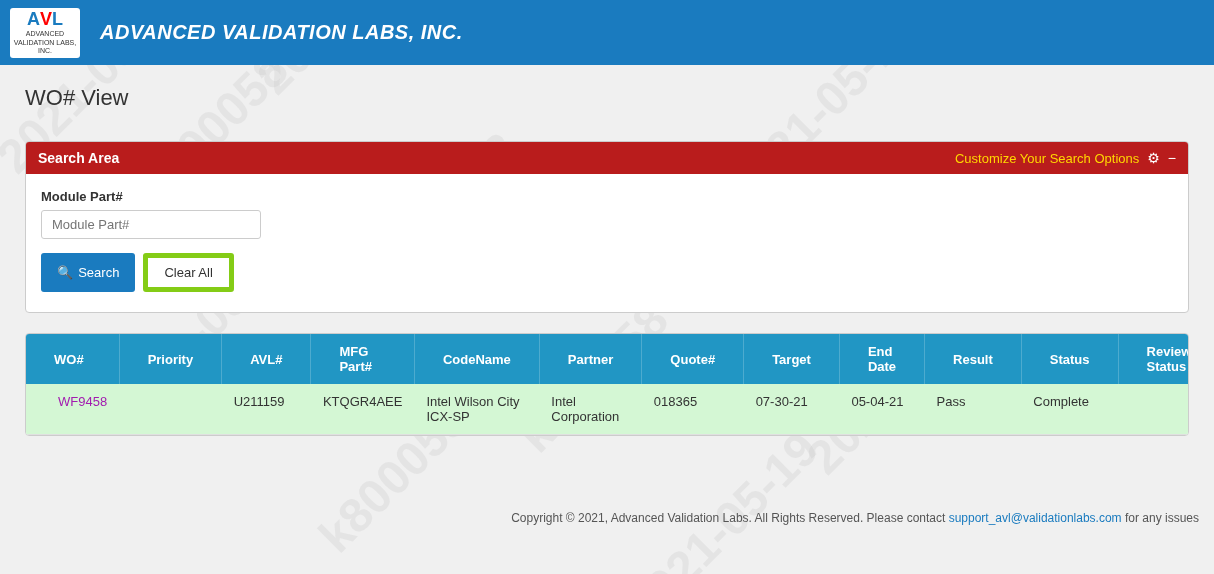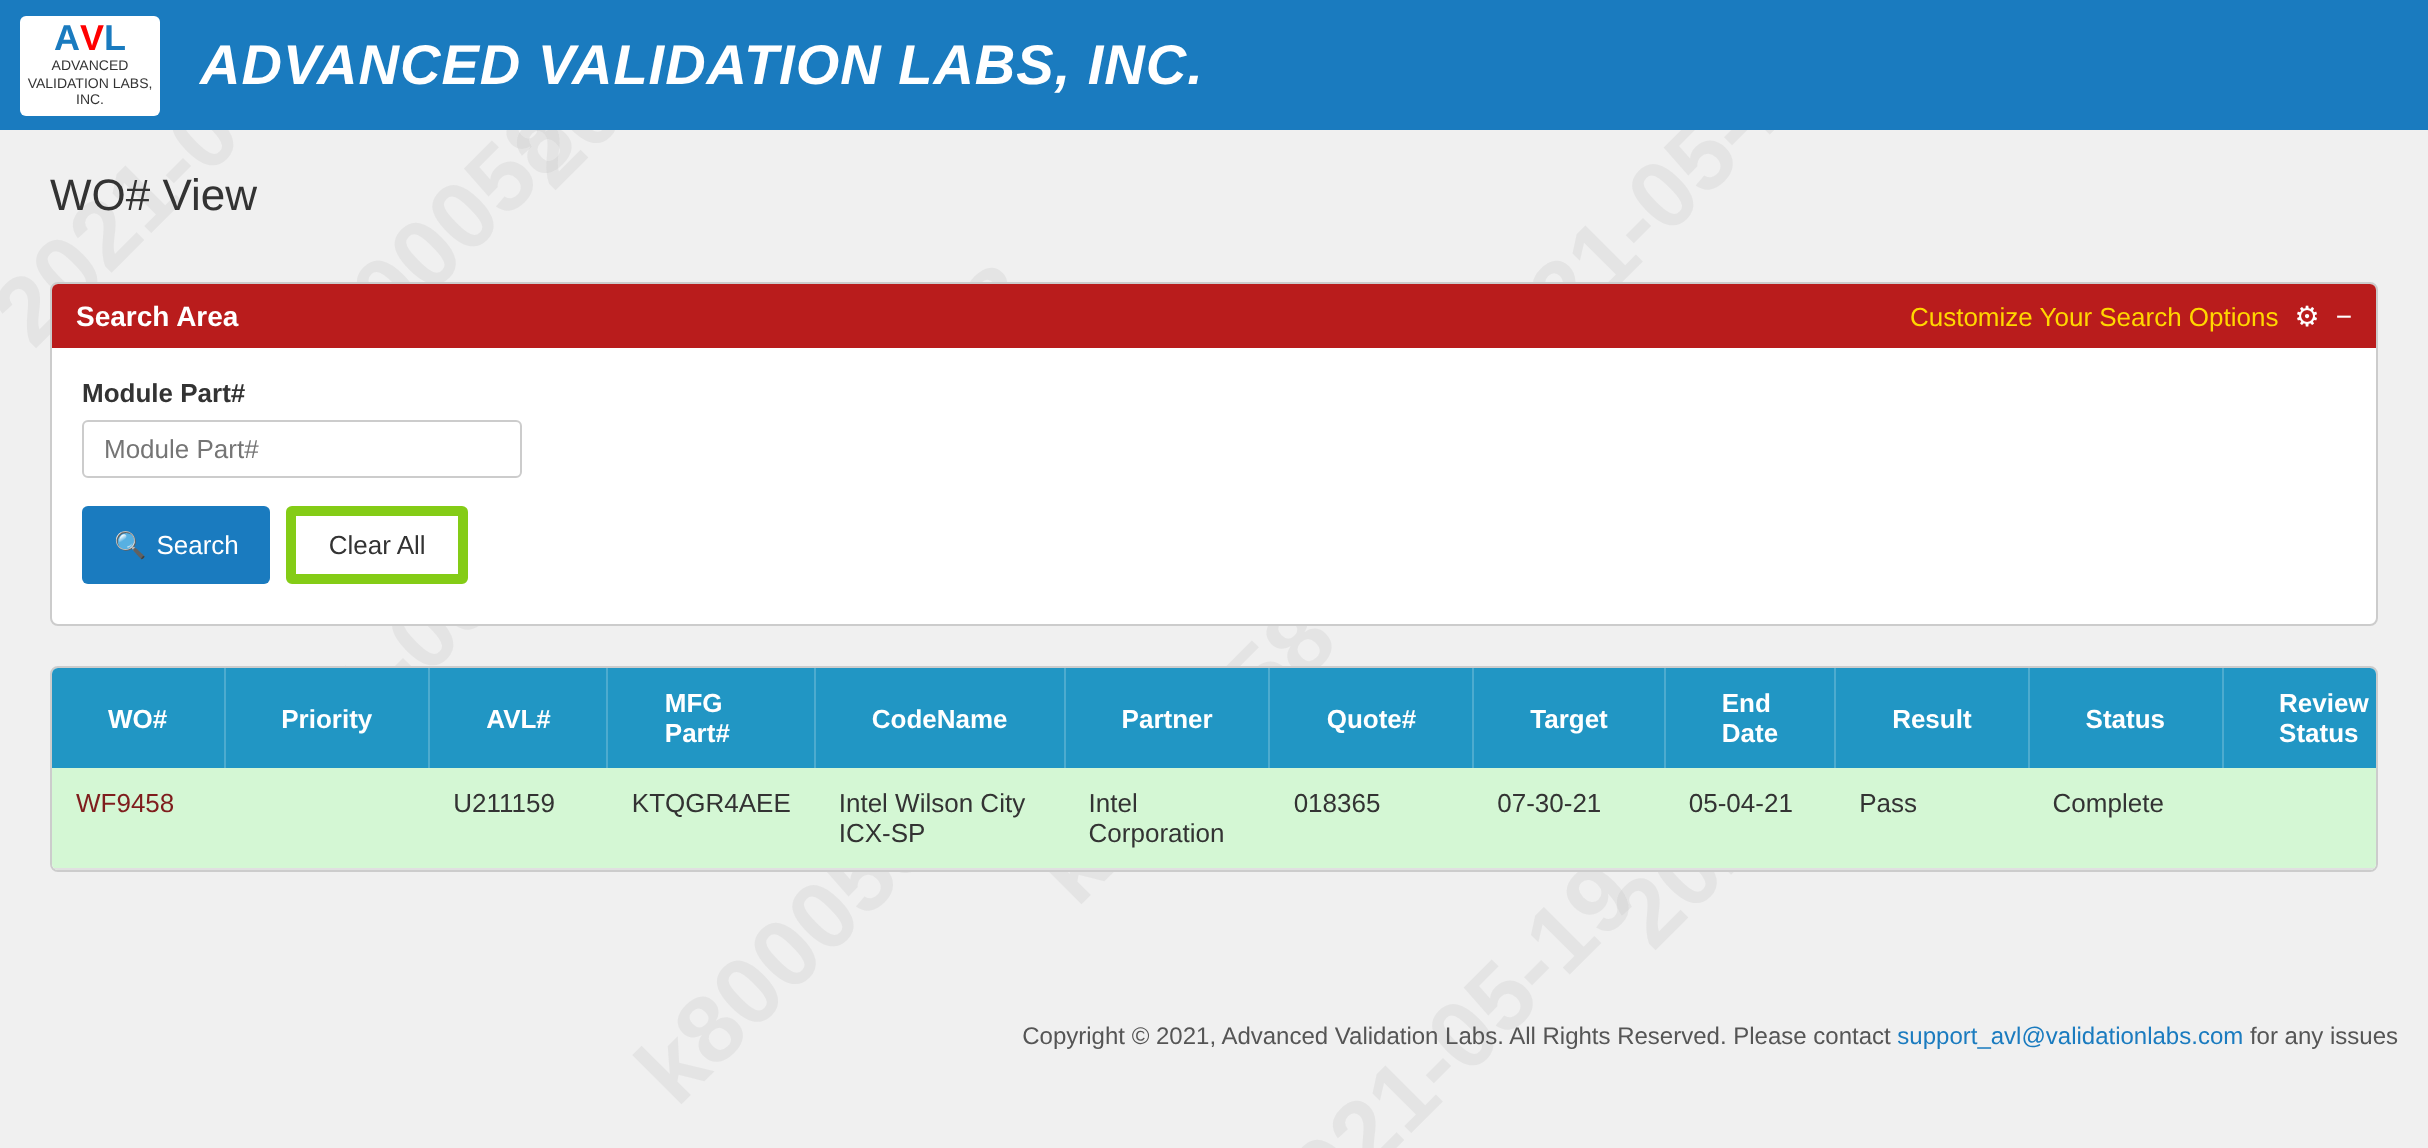--- a/index.html
+++ b/index.html
@@ -59,21 +59,21 @@
     .logo-avl {
       display: flex;
       align-items: center;
     }
     .logo-a { color: #1a7bbf; font-weight: bold; font-size: 18px; }
     .logo-v { color: red; font-weight: bold; font-size: 18px; }
     .logo-l { color: #1a7bbf; font-weight: bold; font-size: 18px; }
     .logo-small-text { font-size: 7px; color: #333; text-align: center; line-height: 1.2; }
     .company-name {
       color: white;
-      font-size: 28px;
+      font-size: 20px;
       font-weight: bold;
       font-style: italic;
       letter-spacing: 0.5px;
     }
     .header-nav {
       margin-left: auto;
       display: flex;
       align-items: stretch;
       height: 100%;
     }
@@ -221,23 +221,24 @@
       background: #d4f7d4;
     }
     .results-table tbody td {
       padding: 10px 12px;
       font-size: 13px;
       color: #333;
       border-bottom: 1px solid #e0e0e0;
       vertical-align: top;
     }
     .wo-link {
-      color: #7f1d1d;
+      color: #a21caf;
       cursor: pointer;
       text-decoration: none;
+      margin-left: 20px;
     }
 
     
     .footer {
       text-align: right;
       padding: 15px;
       font-size: 12px;
       color: #555;
       margin-top: 40px;
       position: relative;

